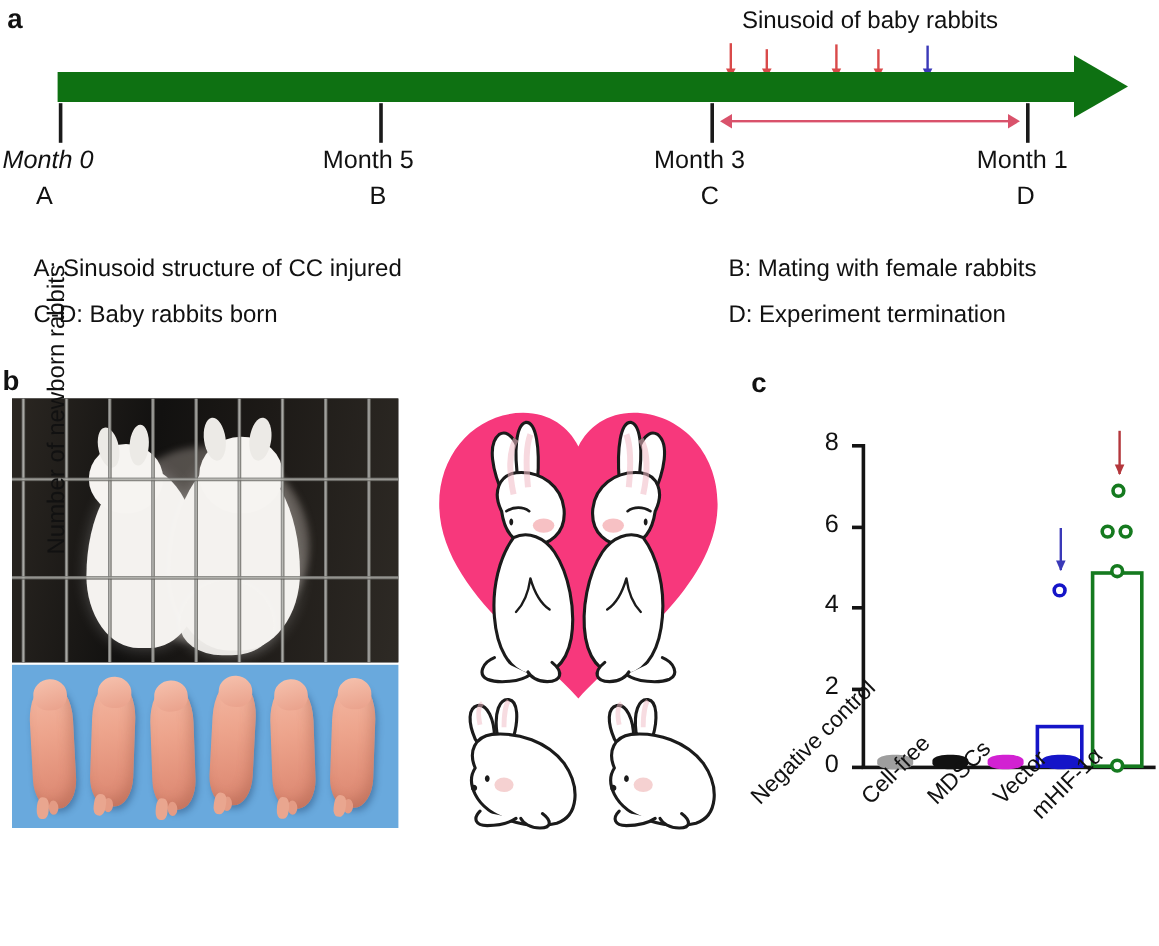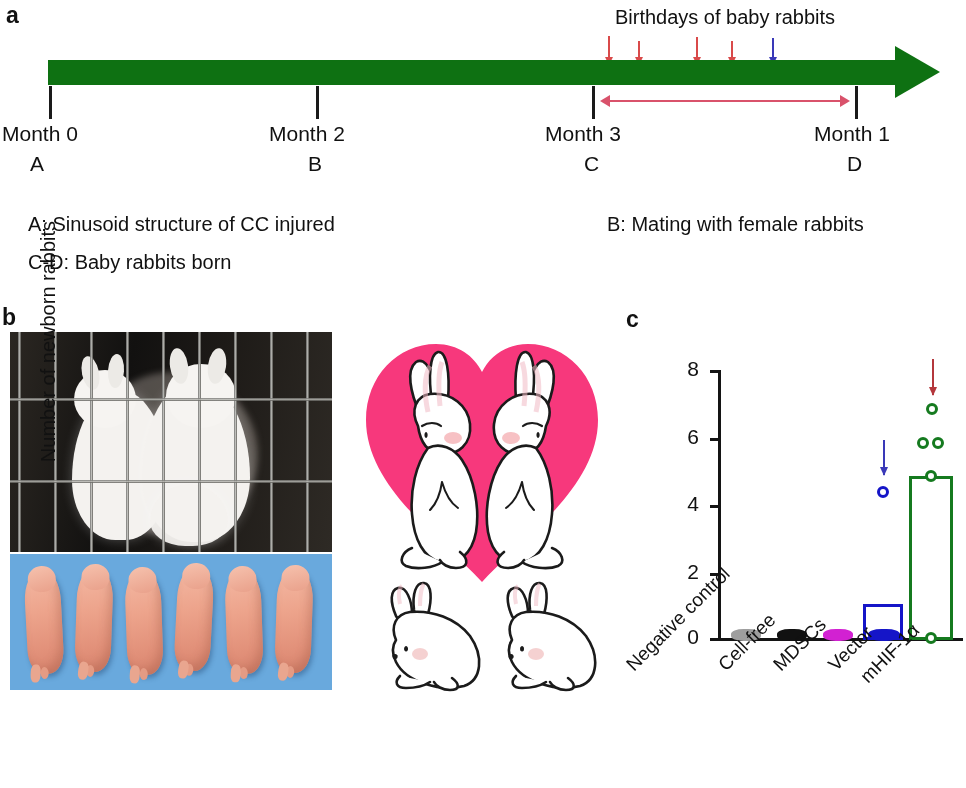--- a/index.html
+++ b/index.html
@@ -107,21 +107,21 @@
   .xtick-label{position:absolute;font-size:19px;color:#111;white-space:nowrap;
                transform-origin:left top;transform:rotate(-45deg);}
 </style>
 </head>
 <body>
 
 <div id="panel-a">
 
   <div class="panel-letter" id="a-letter">a</div>
 
-  <div id="birthdays-label">Birthdays of baby rabbits</div>
+  <div id="birthdays-label">Sinusoid of baby rabbits</div>
 
   <div class="tl-arrow red" style="left:608px;top:36px;height:28px;">
       <div class="shaft"></div>
       <div class="head"></div>
     </div>
   <div class="tl-arrow red" style="left:638px;top:41px;height:23px;">
       <div class="shaft"></div>
       <div class="head"></div>
     </div>
   <div class="tl-arrow red" style="left:696px;top:37px;height:27px;">
@@ -144,33 +144,34 @@
   <div class="tick" style="left:316px;"></div>
   <div class="tick" style="left:592px;"></div>
   <div class="tick" style="left:855px;"></div>
 
   <div id="range-arrow">
     <div class="rleft"></div>
       <div class="rshaft"></div>
       <div class="rright"></div>
   </div>
 
-  <div class="month-label" style="left:2px;">Month 0</div>
-  <div class="month-label" style="left:269px;">Month 2</div>
+  <div class="month-label" style="left:2px;font-style:italic;">Month 0</div>
+  <div class="month-label" style="left:269px;">Month 5</div>
   <div class="month-label" style="left:545px;">Month 3</div>
   <div class="month-label" style="left:814px;">Month 1</div>
 
   <div class="point-label" style="left:30px;">A</div>
   <div class="point-label" style="left:308px;">B</div>
   <div class="point-label" style="left:584px;">C</div>
   <div class="point-label" style="left:847px;">D</div>
 
   <div class="legend-line" style="left:28px;top:213px;">A: Sinusoid structure of CC injured</div>
   <div class="legend-line" style="left:607px;top:213px;">B: Mating with female rabbits</div>
   <div class="legend-line" style="left:28px;top:251px;">C-D: Baby rabbits born</div>
+  <div class="legend-line" style="left:607px;top:251px;">D: Experiment termination</div>
 </div>
 
 <div id="panel-b"></div>
 <div class="panel-letter" id="b-letter">b</div>
 
 <div id="photo-cage">
   <div class="cage-bg"></div>
   <div class="r-shadow" style="left:78px;top:40px;width:170px;height:165px;"></div>
 
   <div class="rabbit-body" style="left:62px;top:58px;width:96px;height:150px;"></div>

